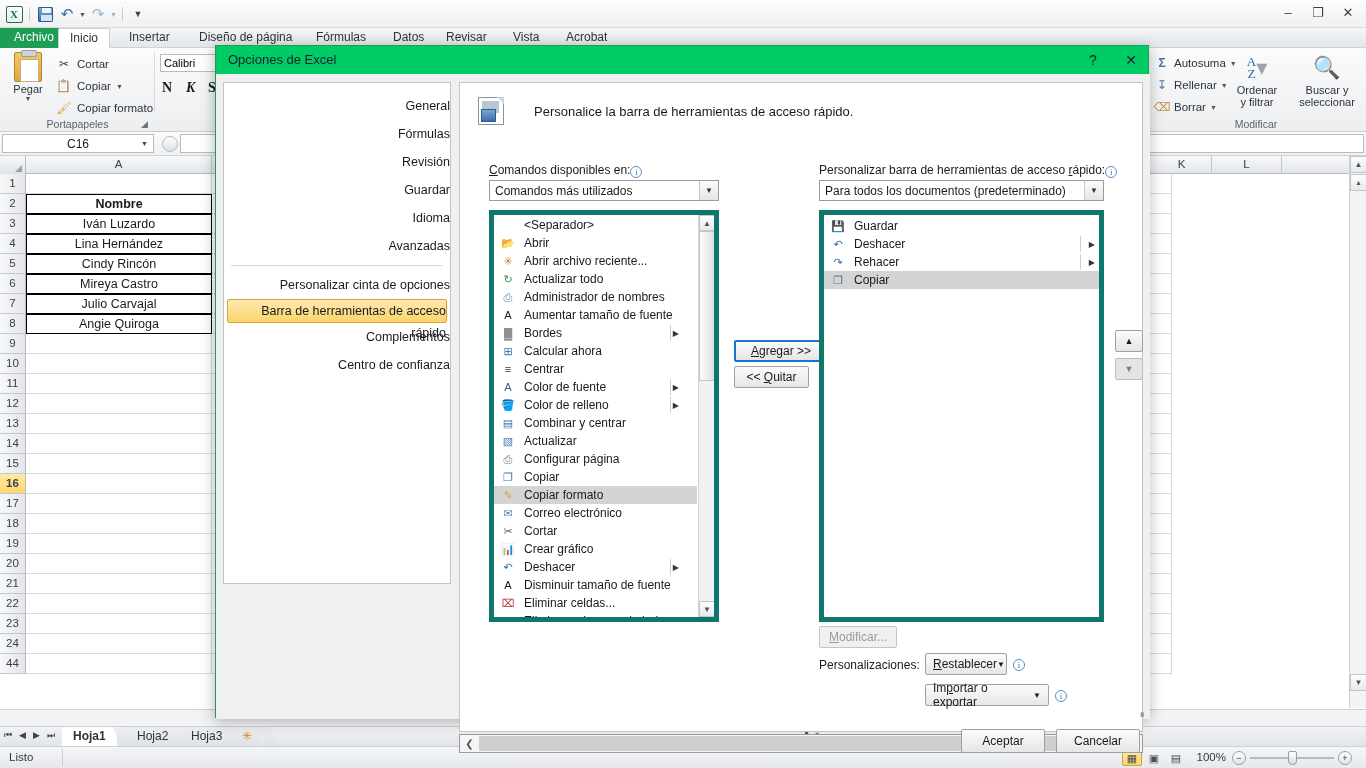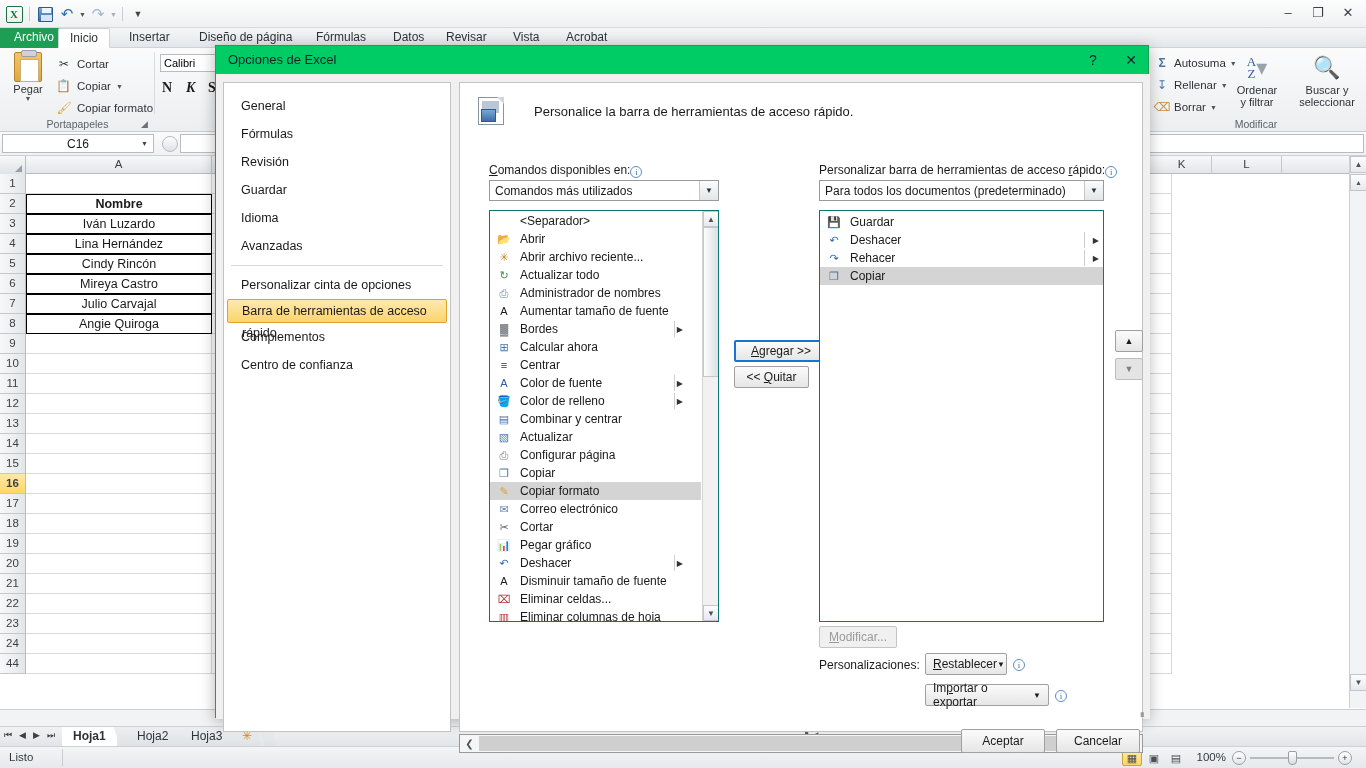--- a/index.html
+++ b/index.html
@@ -152,22 +152,22 @@
     background:#f0f0f0; border:1px solid #1e9e55; box-shadow:0 3px 14px rgba(0,0,0,.30);
   }
   .dlg-title{ height:28px; background:#00cc66; position:relative; }
   .dlg-title-text{ position:absolute; left:12px; top:6px; font-size:13px; color:#14202a; }
   .dlg-title-btns{ position:absolute; right:6px; top:0; height:28px; display:flex; align-items:center; gap:16px; }
   .dlg-title-btns span{ font-size:14px; color:#14202a; width:22px; text-align:center; }
 
   .dlg-body{ position:absolute; left:0; top:28px; width:934px; height:645px; background:#f0f0f0; }
 
   .nav-panel{
-    position:absolute; left:7px; top:8px; width:228px; height:650px;
-    background:#fff; border:1px solid #c3c3c3;
+    position:absolute; left:7px; top:8px; width:228px; height:502px;
+    background:#fff; border:1px solid #c3c3c3;text-align:right;
   }
   .nav-item{ height:28px; line-height:28px; padding-left:17px; font-size:12.5px; color:#1a1a1a; }
   .nav-item.sel{
     background:linear-gradient(#fde9b2,#fbd46b); border:1px solid #e0a12f; border-radius:2px;
     margin:0 3px; padding-left:14px; height:24px; line-height:22px;
   }
   .nav-sep{ height:1px; background:#d8d8d8; margin:5px 7px; }
 
   .right-panel{ position:absolute; left:243px; top:8px; width:684px; height:650px;
                 background:#fff; border:1px solid #c3c3c3; }
@@ -183,21 +183,21 @@
   .u{ text-decoration:underline; }
   .info-ic{ display:inline-block; width:12px;height:12px;border-radius:50%;border:1px solid #5b8ec4;
       color:#3d77b5;font-size:9px;line-height:10px;text-align:center;vertical-align:-1px; font-family:"Liberation Serif",serif;}
 
   .combo{ border:1px solid #9a9a9a; background:#fff; height:21px; display:flex; align-items:center;
           font-size:12px; padding-left:5px; position:relative; }
   .combo-arrow{ position:absolute; right:0; top:0; width:19px; height:19px;
       background:linear-gradient(#fcfcfc,#e3e5e8); border-left:1px solid #c7c7c7;
       display:flex;align-items:center;justify-content:center;font-size:8px;color:#333;}
 
-  .listbox{ border:1px solid #0f766e; background:#fff; overflow:hidden; position:relative; }
+  .listbox{ border:5px solid #0f766e; background:#fff; overflow:hidden; position:relative; }
   .litem{ height:18px; display:flex; align-items:center; font-size:12px; padding-left:5px; position:relative; }
   .litem.sel{ background:#d4d4d4; }
   .li-ic{ width:18px; height:16px; display:flex; align-items:center; justify-content:center;
           font-size:11px; margin-right:7px; flex:0 0 18px; }
   .li-sub{ position:absolute; right:18px; font-size:8px; color:#333; }
   .li-vline{ position:absolute; right:26px; top:1px; bottom:1px; width:1px; background:#cfcfcf; }
 
   .lb-scroll{ position:absolute; right:0; top:0; width:16px; bottom:0; background:#f1f1f1; border-left:1px solid #d4d4d4;}
   .lbs-btn{ width:16px;height:16px;background:linear-gradient(#fdfdfd,#e6e8eb);border:1px solid #c4c6c9;
       display:flex;align-items:center;justify-content:center;font-size:8px;color:#4d5359;}
@@ -1221,21 +1221,21 @@
             <div class="litem">
               <span class="li-ic" style="color: rgb(90, 127, 168);">✉</span>
               <span>Correo electrónico</span>
             </div>
             <div class="litem">
               <span class="li-ic" style="color: rgb(90, 101, 112);">✂</span>
               <span>Cortar</span>
             </div>
             <div class="litem">
               <span class="li-ic" style="color: rgb(58, 110, 165);">📊</span>
-              <span>Pegar gráfico</span>
+              <span>Crear gráfico</span>
             </div>
             <div class="litem">
               <span class="li-ic" style="color: rgb(43, 108, 176);">↶</span>
               <span>Deshacer</span>
               <span class="li-vline"></span>
               <span class="li-sub">▶</span>
             </div>
             <div class="litem">
               <span class="li-ic" style="color: rgb(26, 26, 26);">A</span>
               <span>Disminuir tamaño de fuente</span>

